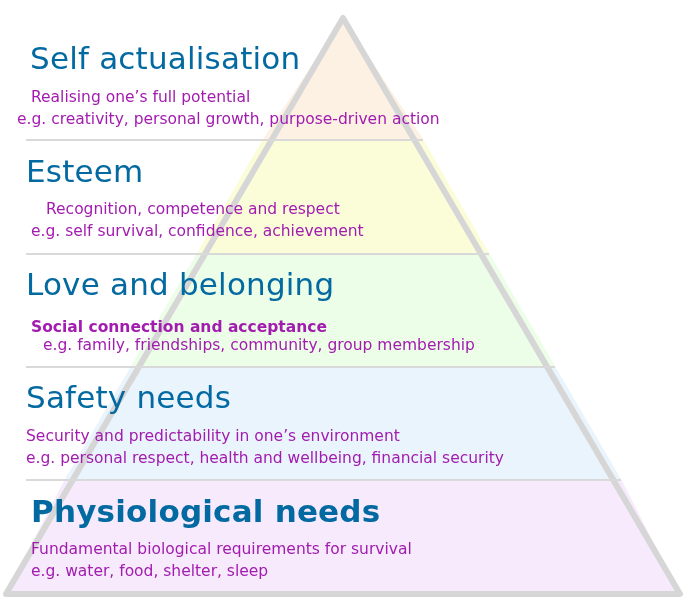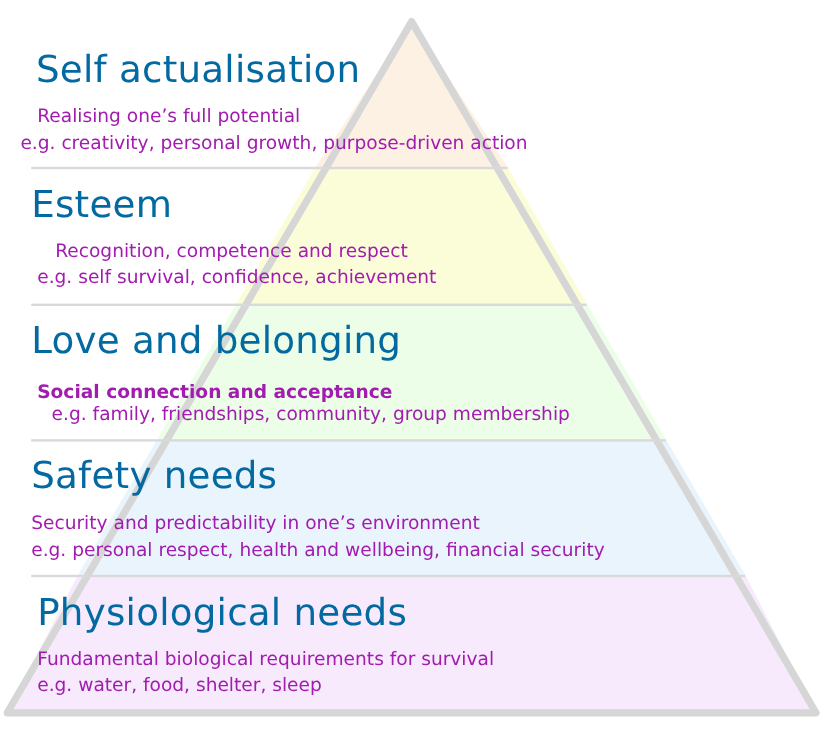--- a/index.html
+++ b/index.html
@@ -46,16 +46,16 @@
   <div class="line" style="left:31px;top:336px;margin-left:12px;">e.g. family, friendships, community, group membership</div>
 </div>
 
 <div class="tier">
   <div class="title" style="left:26px;top:379px;">Safety needs</div>
   <div class="line" style="left:26px;top:427px;">Security and predictability in one’s environment</div>
   <div class="line" style="left:26px;top:449px;">e.g. personal respect, health and wellbeing, financial security</div>
 </div>
 
 <div class="tier">
-  <div class="title" style="left:31px;top:493px;">Physiological needs</div>
+  <div class="title" style="left:31px;top:493px;font-weight:bold;">Physiological needs</div>
   <div class="line" style="left:31px;top:540px;">Fundamental biological requirements for survival</div>
   <div class="line" style="left:31px;top:562px;">e.g. water, food, shelter, sleep</div>
 </div>
 
 </body></html>

